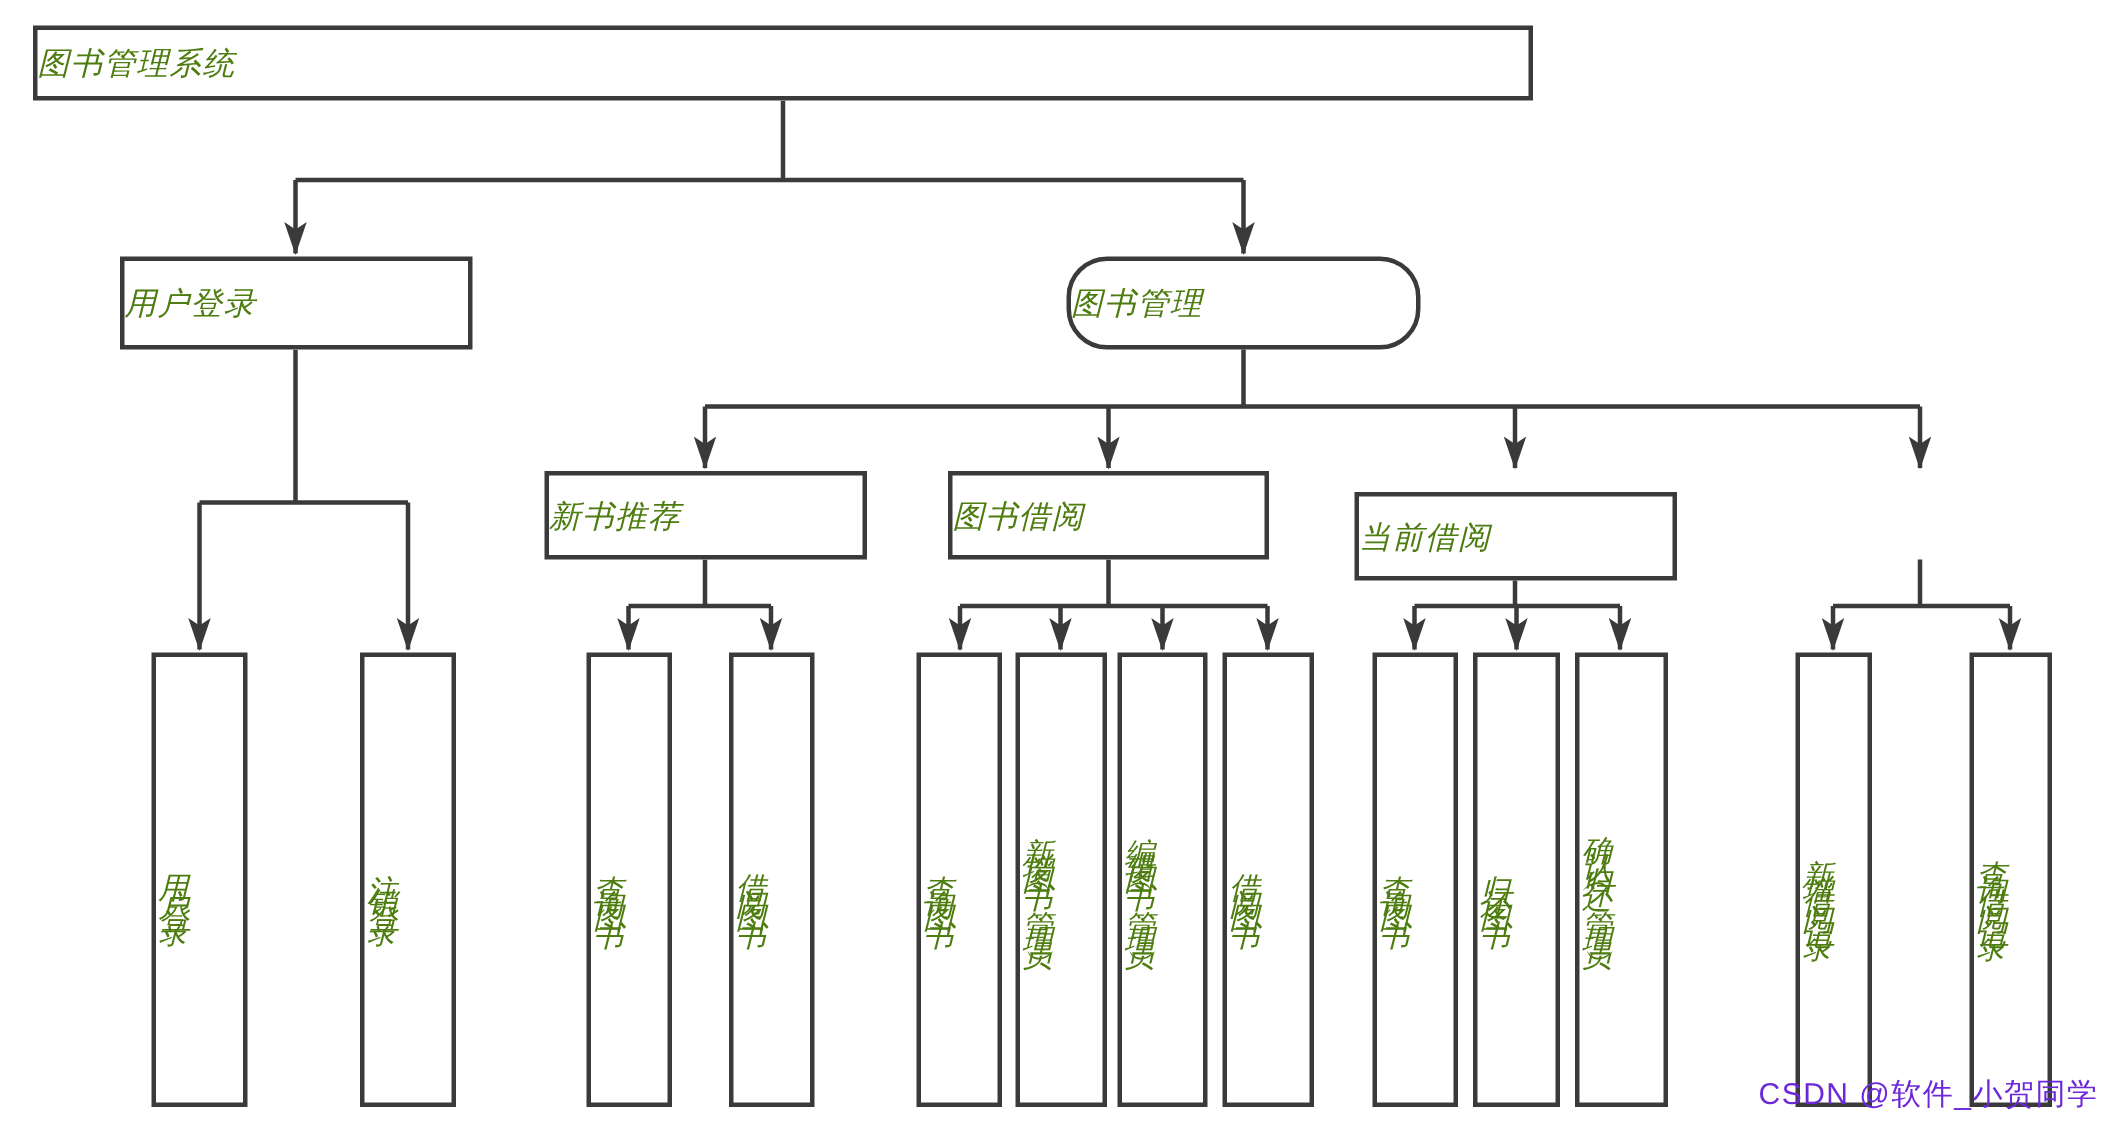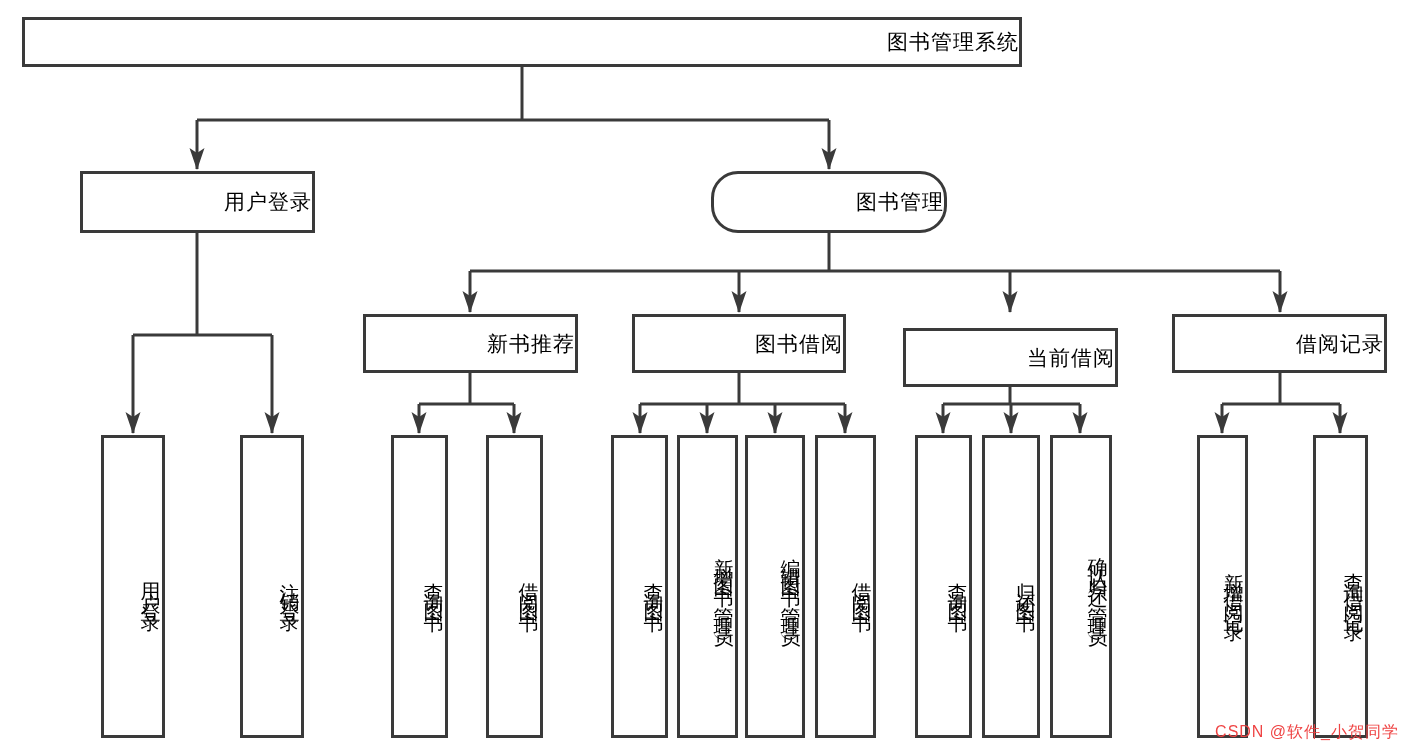--- a/index.html
+++ b/index.html
@@ -21,43 +21,44 @@
     top: 0;
     z-index: 0;
   }
   .node {
     position: absolute;
     box-sizing: border-box;
     background: #ffffff;
     border: 3px solid #3a3a3a;
     display: flex;
     align-items: center;
-    justify-content: flex-end;
-    color: #000000;
+    justify-content: flex-start;
+    color: #4d7c0f;
     z-index: 1;
+    font-style: italic;
   }
   .h-node {
     font-size: 21px;
     letter-spacing: 1px;
     white-space: nowrap;
   }
   .v-node span {
     writing-mode: vertical-rl;
     text-orientation: mixed;
     font-size: 20px;
     letter-spacing: 0.5em;
     line-height: 1.1;
     white-space: nowrap;
   }
   #watermark {
     position: absolute;
     right: 6px;
     bottom: 4px;
-    font-size: 16px;
-    color: #ef4444;
+    font-size: 20px;
+    color: #6d28d9;
     letter-spacing: 1px;
     z-index: 2;
     white-space: nowrap;
   }
 </style>
 </head>
 <body>
 
 <div id="stage">
 
@@ -130,31 +131,28 @@
     <span>图书管理系统</span>
   </div>
 
   <div class="node h-node" style="left:80px; top:171px; width:235px; height:62px;">
     <span>用户登录</span>
   </div>
   <div class="node h-node" style="left:711px; top:171px; width:236px; height:62px;border-radius:27px;">
     <span>图书管理</span>
   </div>
 
-  <div class="node h-node" style="left:363px; top:314px; width:215px; height:59px;padding-left:32px;">
+  <div class="node h-node" style="left:363px; top:314px; width:215px; height:59px;">
     <span>新书推荐</span>
   </div>
   <div class="node h-node" style="left:632px; top:314px; width:214px; height:59px;">
     <span>图书借阅</span>
   </div>
   <div class="node h-node" style="left:903px; top:328px; width:215px; height:59px;">
     <span>当前借阅</span>
-  </div>
-  <div class="node h-node" style="left:1172px; top:314px; width:215px; height:59px;">
-    <span>借阅记录</span>
   </div>
 
   <div class="node v-node" style="left:101px; top:435px; width:64px; height:303px;">
     <span>用户登录</span>
   </div>
   <div class="node v-node" style="left:240px; top:435px; width:64px; height:303px;">
     <span>注销登录</span>
   </div>
 
   <div class="node v-node" style="left:391px; top:435px; width:57px; height:303px;">

